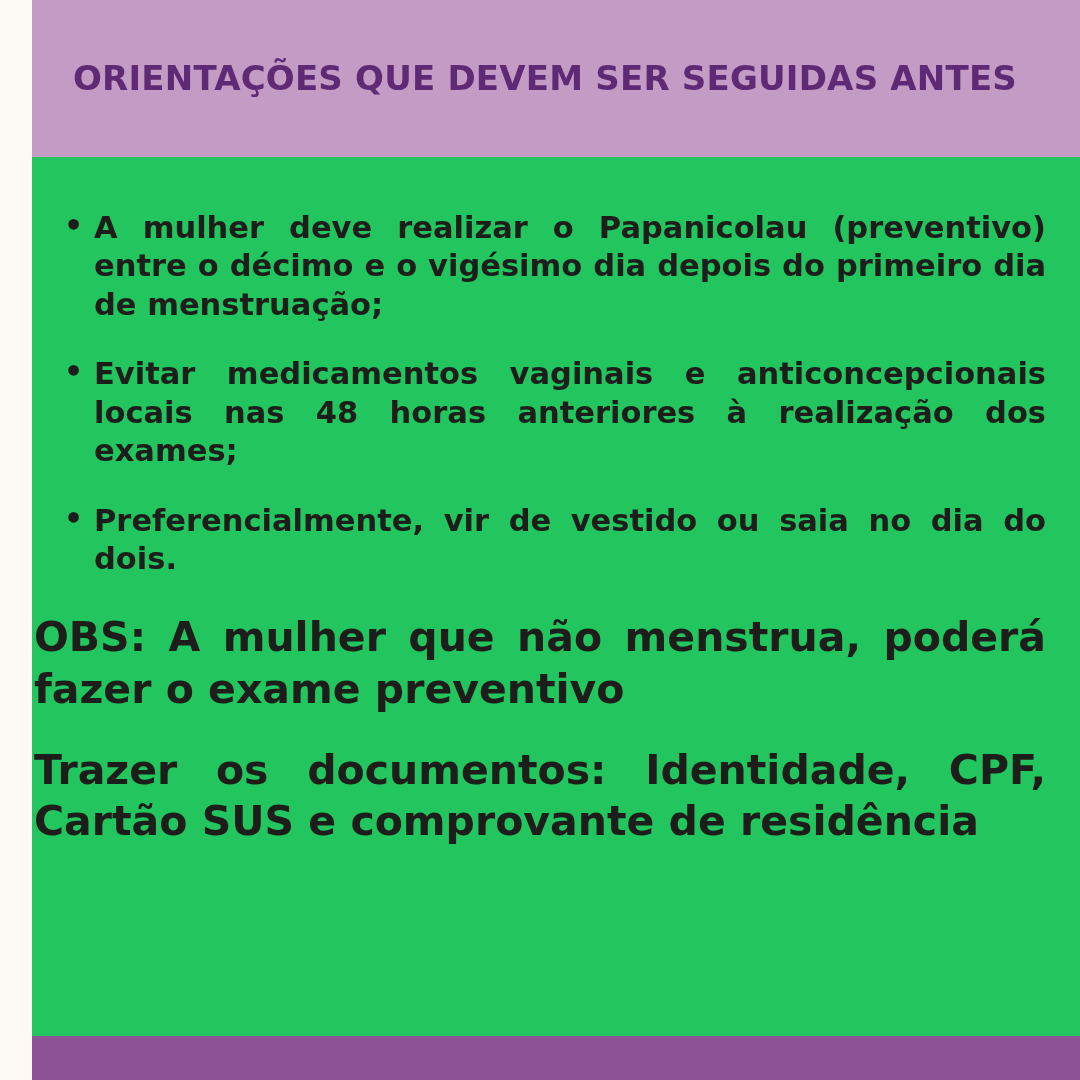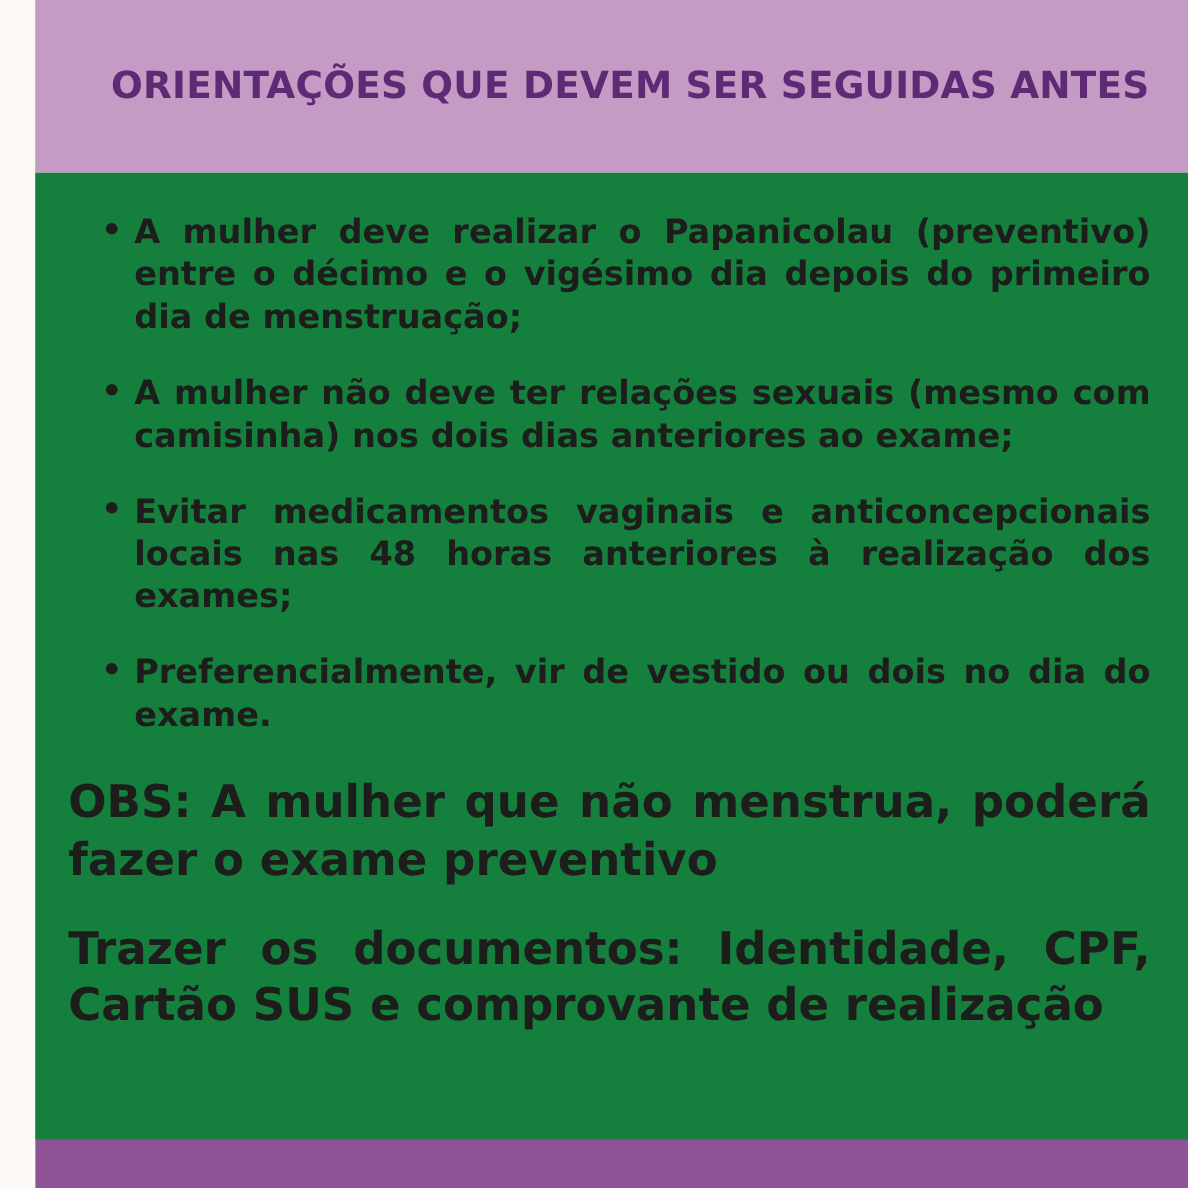--- a/index.html
+++ b/index.html
@@ -47,39 +47,38 @@
     box-sizing: border-box;
     z-index: 2;
   }
   .header-title {
     color: #5e2a75;
     font-family: "DejaVu Sans", sans-serif;
     font-weight: bold;
     font-size: 34px;
     line-height: 1.28;
     letter-spacing: 0.2px;
-    text-align: right;
+    text-align: center;
     text-transform: uppercase;
     width: 1000px;
     margin: 0;
     padding-left: 10px;
   }
   .header-title .line {
     display: block;
   }
 
   
   .content {
     position: relative;
     flex: 1;
-    background: #15803d;
-    padding: 36px 34px 0 34px;
+    background: #22c55e;
+    padding: 52px 34px 0 34px;
     box-sizing: border-box;
     z-index: 2;
-    margin-left: 28px;
   }
 
   ul.bullets {
     list-style: none;
     margin: 0;
     padding: 0 0 0 26px;
   }
   ul.bullets li {
     position: relative;
     color: #1d1d1b;
@@ -151,26 +150,25 @@
   <div class="header">
     <h1 class="header-title">
       <span class="line">ORIENTAÇÕES QUE DEVEM SER SEGUIDAS ANTES</span>
     </h1>
   </div>
 
   <div class="content">
 
     <ul class="bullets">
       <li>A mulher deve realizar o Papanicolau (preventivo) entre o décimo e o vigésimo dia depois do primeiro dia de menstruação;</li>
-      <li>A mulher não deve ter relações sexuais (mesmo com camisinha) nos dois dias anteriores ao exame;</li>
       <li>Evitar medicamentos vaginais e anticoncepcionais locais nas 48 horas anteriores à realização dos exames;</li>
-      <li>Preferencialmente, vir de vestido ou dois no dia do exame.</li>
+      <li>Preferencialmente, vir de vestido ou saia no dia do dois.</li>
     </ul>
 
     <p class="note">OBS: A mulher que não menstrua, poderá fazer o exame preventivo</p>
-    <p class="note">Trazer os documentos: Identidade, CPF, Cartão SUS e comprovante de realização</p>
+    <p class="note">Trazer os documentos: Identidade, CPF, Cartão SUS e comprovante de residência</p>
 
   </div>
 
   <div class="footer"></div>
   <div class="footer-left-cap"></div>
 
 </div>
 
 </body></html>

